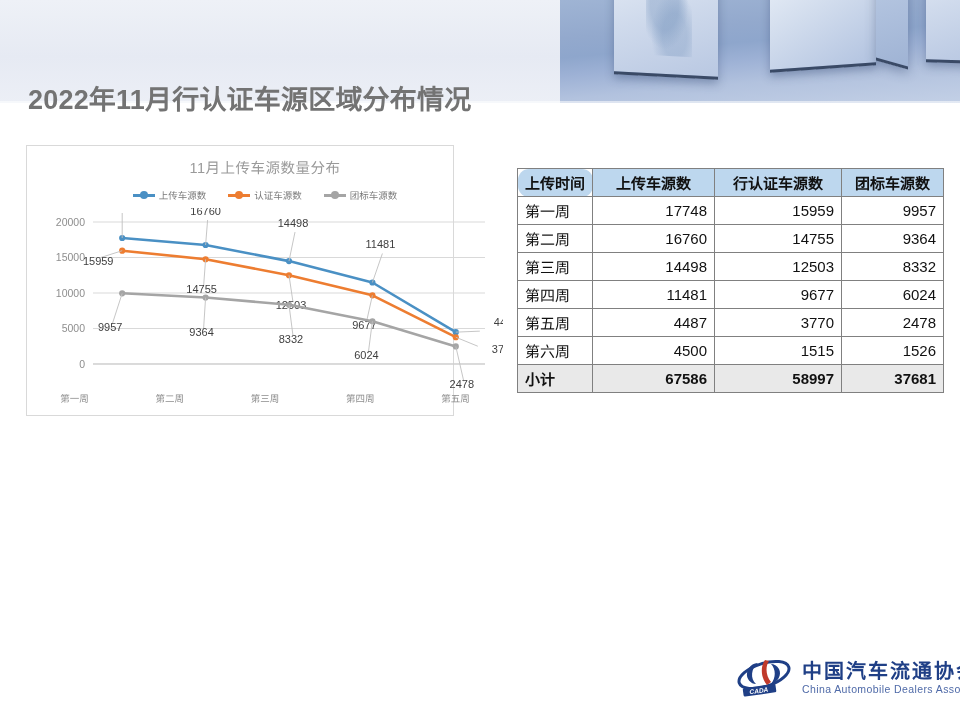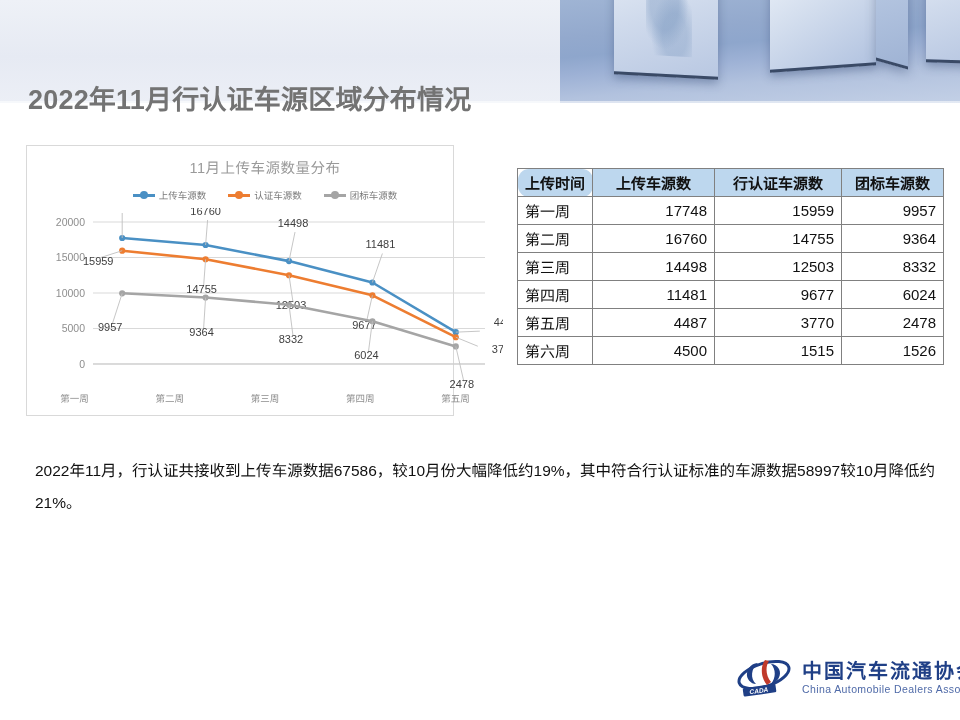--- a/index.html
+++ b/index.html
@@ -347,25 +347,30 @@
         <td>4487</td>
         <td>3770</td>
         <td>2478</td>
       </tr>
       <tr>
         <td>第六周</td>
         <td>4500</td>
         <td>1515</td>
         <td>1526</td>
       </tr>
+      <tr class="total-row">
+        <td>小计</td>
+        <td>67586</td>
+        <td>58997</td>
+        <td>37681</td>
+      </tr>
     </tbody>
 </table>
 
 <div id="body-text">
-    <p>2022年11月，行认证共接收到上传车源数据67586，较10月份大幅降低约19%，其中符合行认证标准的车源数据58997较10月降低约21%。</p>
   </div>
 
 <div id="footer-logo">
   <svg class="logo-mark" viewBox="0 0 116 92">
     <ellipse cx="56" cy="40" rx="52" ry="23" transform="rotate(-18 56 40)" fill="none" stroke="#1F3F86" stroke-width="6"></ellipse>
     <path d="M44 16 C 30 26, 28 48, 40 58 C 30 58, 20 48, 22 36 C 24 24, 34 16, 44 16 Z" fill="#1F3F86"></path>
     <path d="M58 10 C 48 24, 50 46, 62 60 L 70 54 C 60 42, 58 24, 66 12 Z" fill="#C0392B"></path>
     <path d="M70 18 C 80 28, 80 46, 70 58 C 84 54, 92 40, 86 28 C 82 21, 76 18, 70 18 Z" fill="#1F3F86"></path>
     <rect x="14" y="62" width="66" height="17" rx="3" transform="rotate(-8 47 70)" fill="#1F3F86"></rect>
     <text x="46" y="76" transform="rotate(-8 46 74)" text-anchor="middle" font-family="Liberation Sans, sans-serif" font-size="13" font-weight="bold" font-style="italic" fill="#ffffff">CADA</text>

